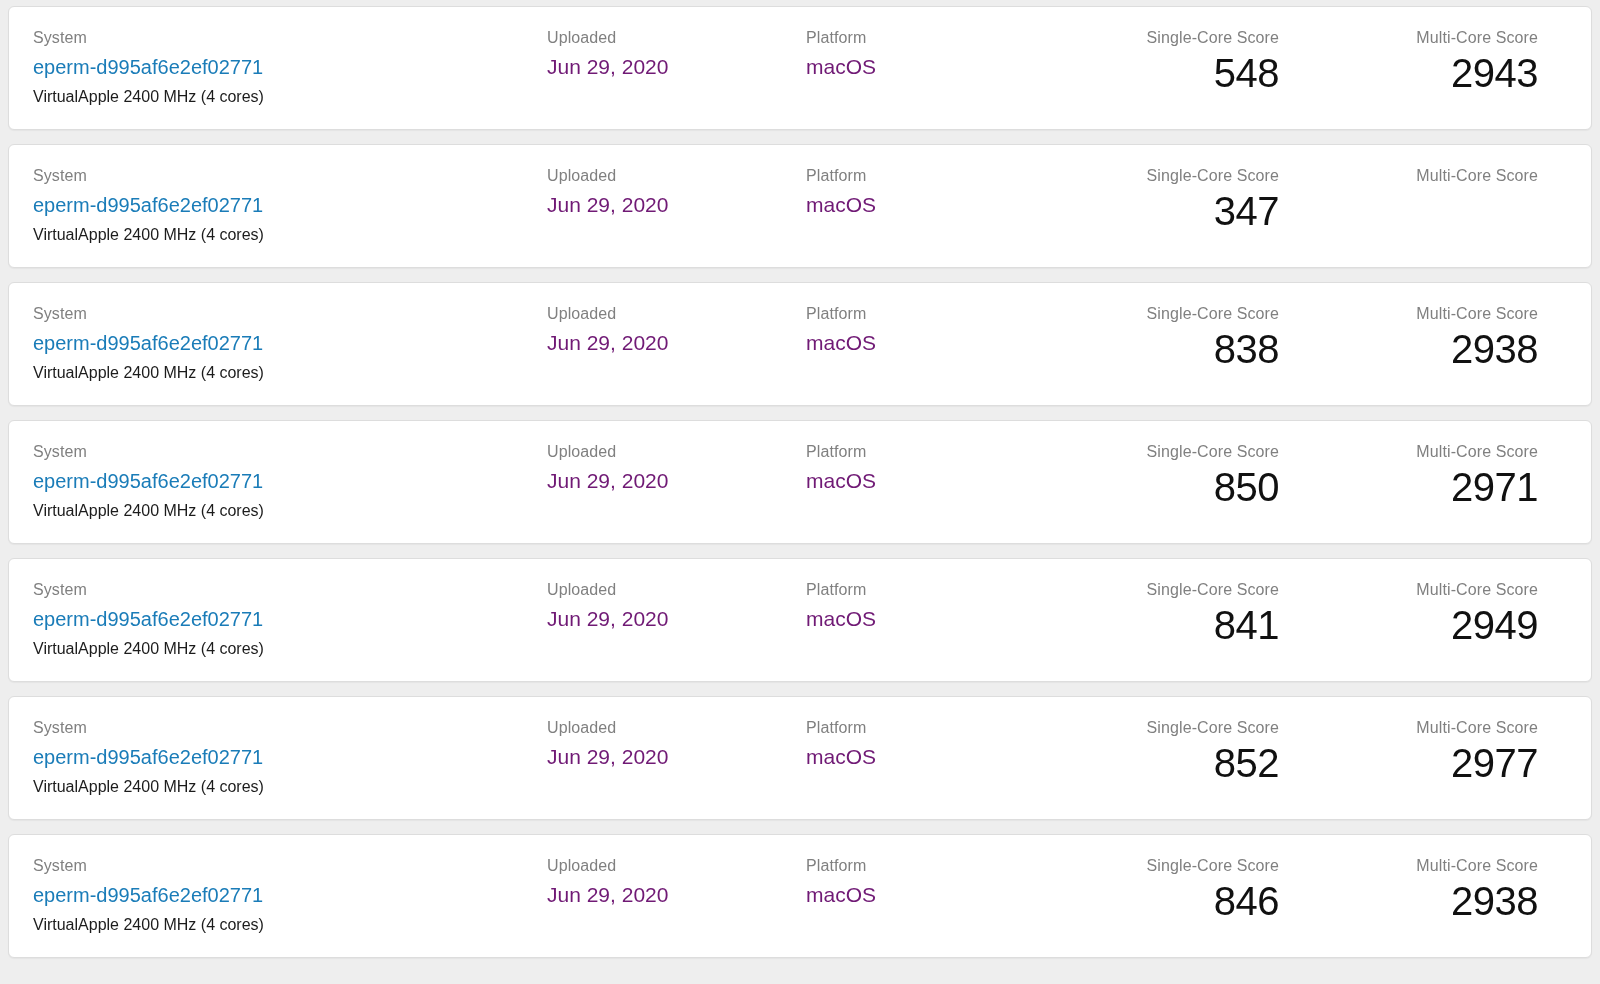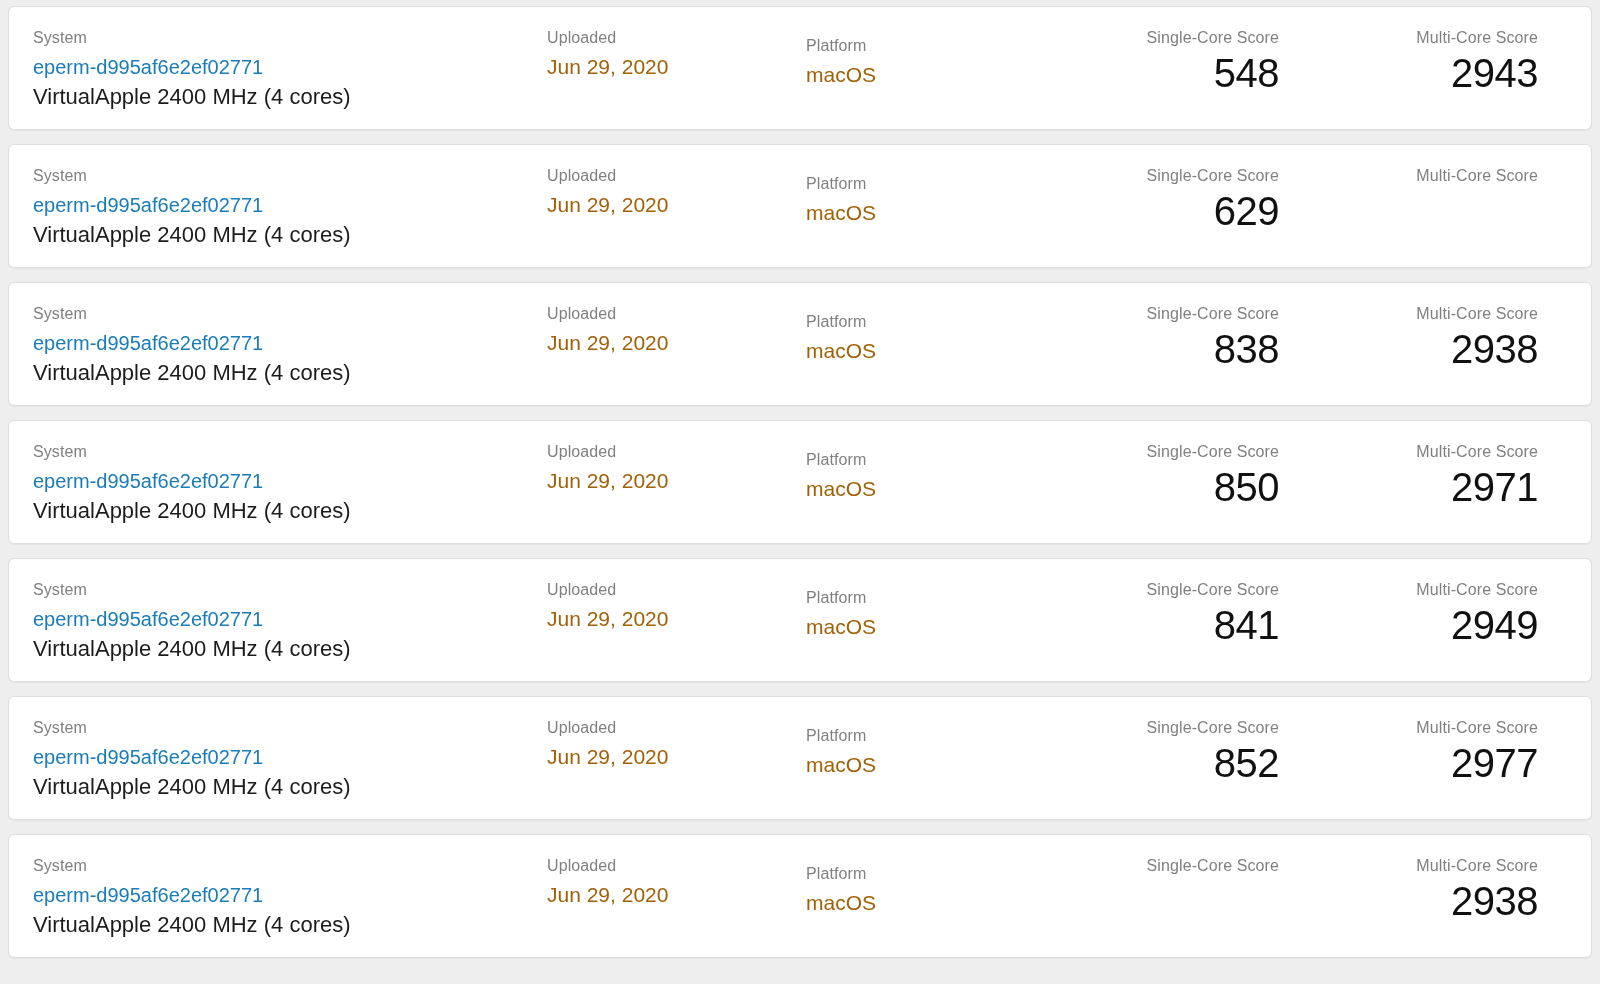--- a/index.html
+++ b/index.html
@@ -37,54 +37,54 @@
     left: 0; right: 0; top: 0; bottom: 0;
   }
 
   .col {
     position: absolute;
     top: 21px;
   }
 
   .col-system   { left: 24px;  width: 500px; text-align: left; }
   .col-uploaded { left: 538px; width: 240px; text-align: left; }
-  .col-platform { left: 797px; width: 300px; text-align: left; margin-top: 8px; }
+  .col-platform { left: 797px; width: 300px; text-align: left; }
   .col-single   { left: 960px; width: 310px; text-align: right; }
   .col-multi    { left: 1230px; width: 299px; text-align: right; }
 
   .col-label {
     font-size: 16px;
     line-height: 20px;
     color: #808080;
     font-weight: 400;
     letter-spacing: 0.1px;
     white-space: nowrap;
   }
 
   .col-value {
     font-size: 21px;
     line-height: 30px;
-    color: #a16207;
+    color: #701a75;
     font-weight: 400;
     margin-top: 4px;
     white-space: nowrap;
   }
 
   .system-link {
     display: block;
     font-size: 20px;
     line-height: 28px;
     color: #1a7cb8;
     text-decoration: none;
     margin-top: 5px;
     white-space: nowrap;
   }
 
   .system-desc {
-    font-size: 22px;
+    font-size: 16px;
     line-height: 28px;
     color: #1c1c1c;
     margin-top: 2px;
     white-space: nowrap;
   }
 
   .score-value {
     font-size: 40px;
     line-height: 46px;
     color: #111111;
@@ -144,21 +144,21 @@
         <div class="col-value">Jun 29, 2020</div>
       </div>
 
       <div class="col col-platform">
         <div class="col-label">Platform</div>
         <div class="col-value">macOS</div>
       </div>
 
       <div class="col col-single">
         <div class="col-label">Single-Core Score</div>
-        <div class="score-value">629</div>
+        <div class="score-value">347</div>
       </div>
 
       <div class="col col-multi">
         <div class="col-label">Multi-Core Score</div>
       </div>
 
     </div>
   </div>
 
   <div class="result-card">
@@ -303,20 +303,21 @@
         <div class="col-value">Jun 29, 2020</div>
       </div>
 
       <div class="col col-platform">
         <div class="col-label">Platform</div>
         <div class="col-value">macOS</div>
       </div>
 
       <div class="col col-single">
         <div class="col-label">Single-Core Score</div>
+        <div class="score-value">846</div>
       </div>
 
       <div class="col col-multi">
         <div class="col-label">Multi-Core Score</div>
         <div class="score-value">2938</div>
       </div>
 
     </div>
   </div>
 </div>

